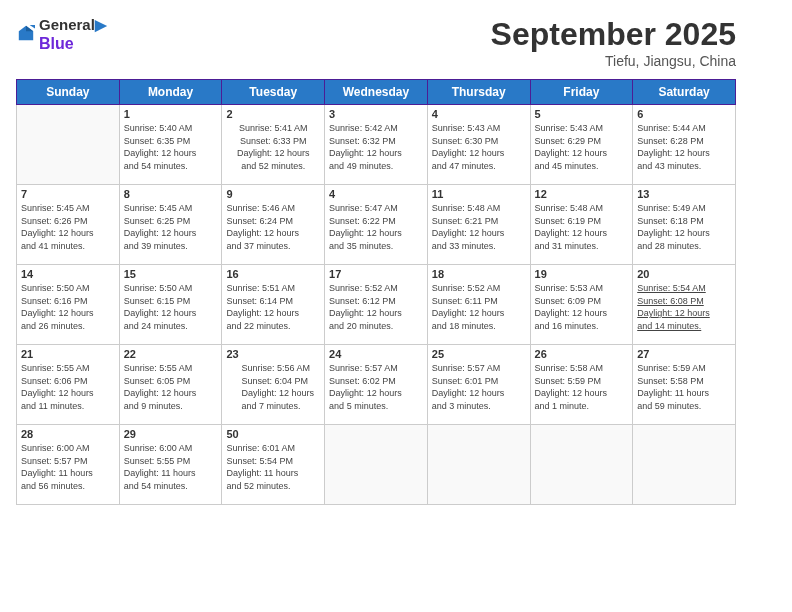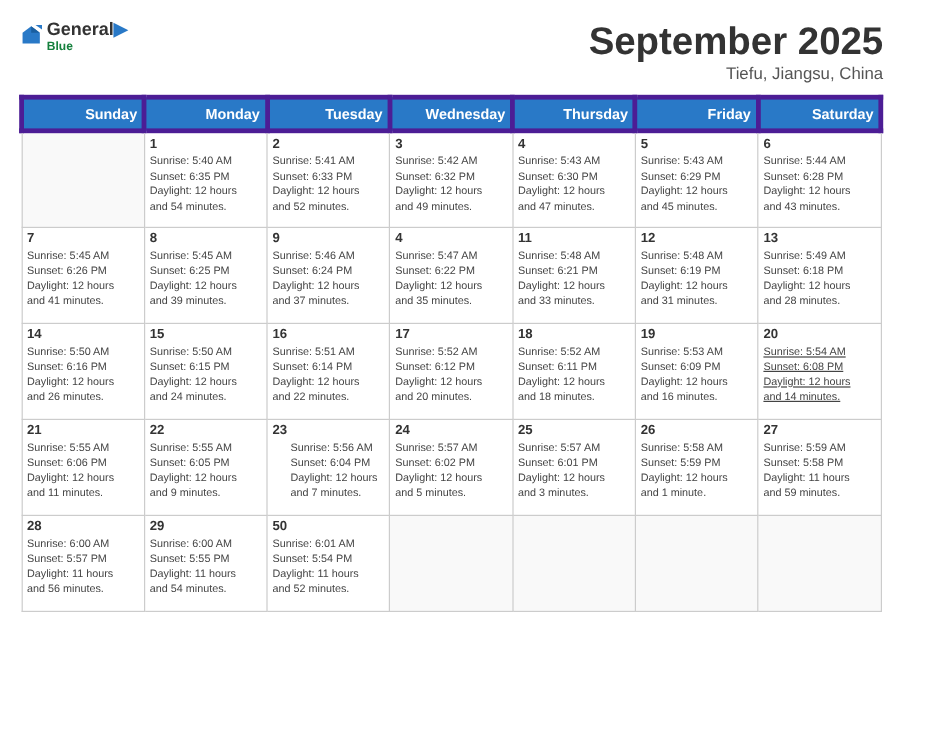--- a/index.html
+++ b/index.html
@@ -48,22 +48,22 @@
       width: 100%;
       border-collapse: collapse;
       table-layout: fixed;
     }
     thead tr th {
       background-color: #2979c7;
       color: #fff;
       font-size: 12px;
       font-weight: bold;
       padding: 5px 4px;
-      text-align: right;
-      border: 4px solid #4c1d95;
+      text-align: center;
+      border: 1px solid #4c1d95;
     }
     tbody tr td {
       border: 1px solid #ccc;
       vertical-align: top;
       padding: 3px 4px;
       font-size: 9.5px;
       color: #333;
       height: 80px;
     }
     .day-number {
@@ -90,21 +90,21 @@
         <svg class="logo-icon" viewBox="0 0 20 20" width="36" height="36">
           <polygon points="10,2 18,8 18,18 2,18 2,8" fill="#2979c7"></polygon>
           <polygon points="10,2 18,8 10,8" fill="#1a5fa0"></polygon>
           <polygon points="14,1 20,5 20,1" fill="#2979c7"></polygon>
         </svg>
       </div>
       <div style="margin-left:4px;">
         <div style="font-size:15px;font-weight:bold;color:#333;line-height:1.2;">
           <span style="color:#333;">General</span><span style="color:#2979c7;">▶</span>
         </div>
-        <div style="font-size:10px;font-weight:bold;color:#15803d;line-height:1.2;">Blue</div>
+        <div style="font-size:16px;font-weight:bold;color:#6d28d9;line-height:1.2;">Blue</div>
       </div>
     </div>
     <div class="title-block">
       <div class="month-title">September 2025</div>
       <div class="subtitle">Tiefu, Jiangsu, China</div>
     </div>
   </div>
 
   <table>
     <thead>
@@ -123,21 +123,21 @@
           <td class="empty-cell"></td>
           <td>
             <div class="day-number">1</div>
             <div class="day-info" style="white-space: pre-line;">Sunrise: 5:40 AM
 Sunset: 6:35 PM
 Daylight: 12 hours
 and 54 minutes.</div>
           </td>
           <td>
             <div class="day-number">2</div>
-            <div class="day-info" style="white-space: pre-line;">Sunrise: 5:41 AM
+            <div class="day-info" style="white-space: pre-line; text-align: center;">Sunrise: 5:41 AM
 Sunset: 6:33 PM
 Daylight: 12 hours
 and 52 minutes.</div>
           </td>
           <td>
             <div class="day-number">3</div>
             <div class="day-info" style="white-space: pre-line;">Sunrise: 5:42 AM
 Sunset: 6:32 PM
 Daylight: 12 hours
 and 49 minutes.</div>

